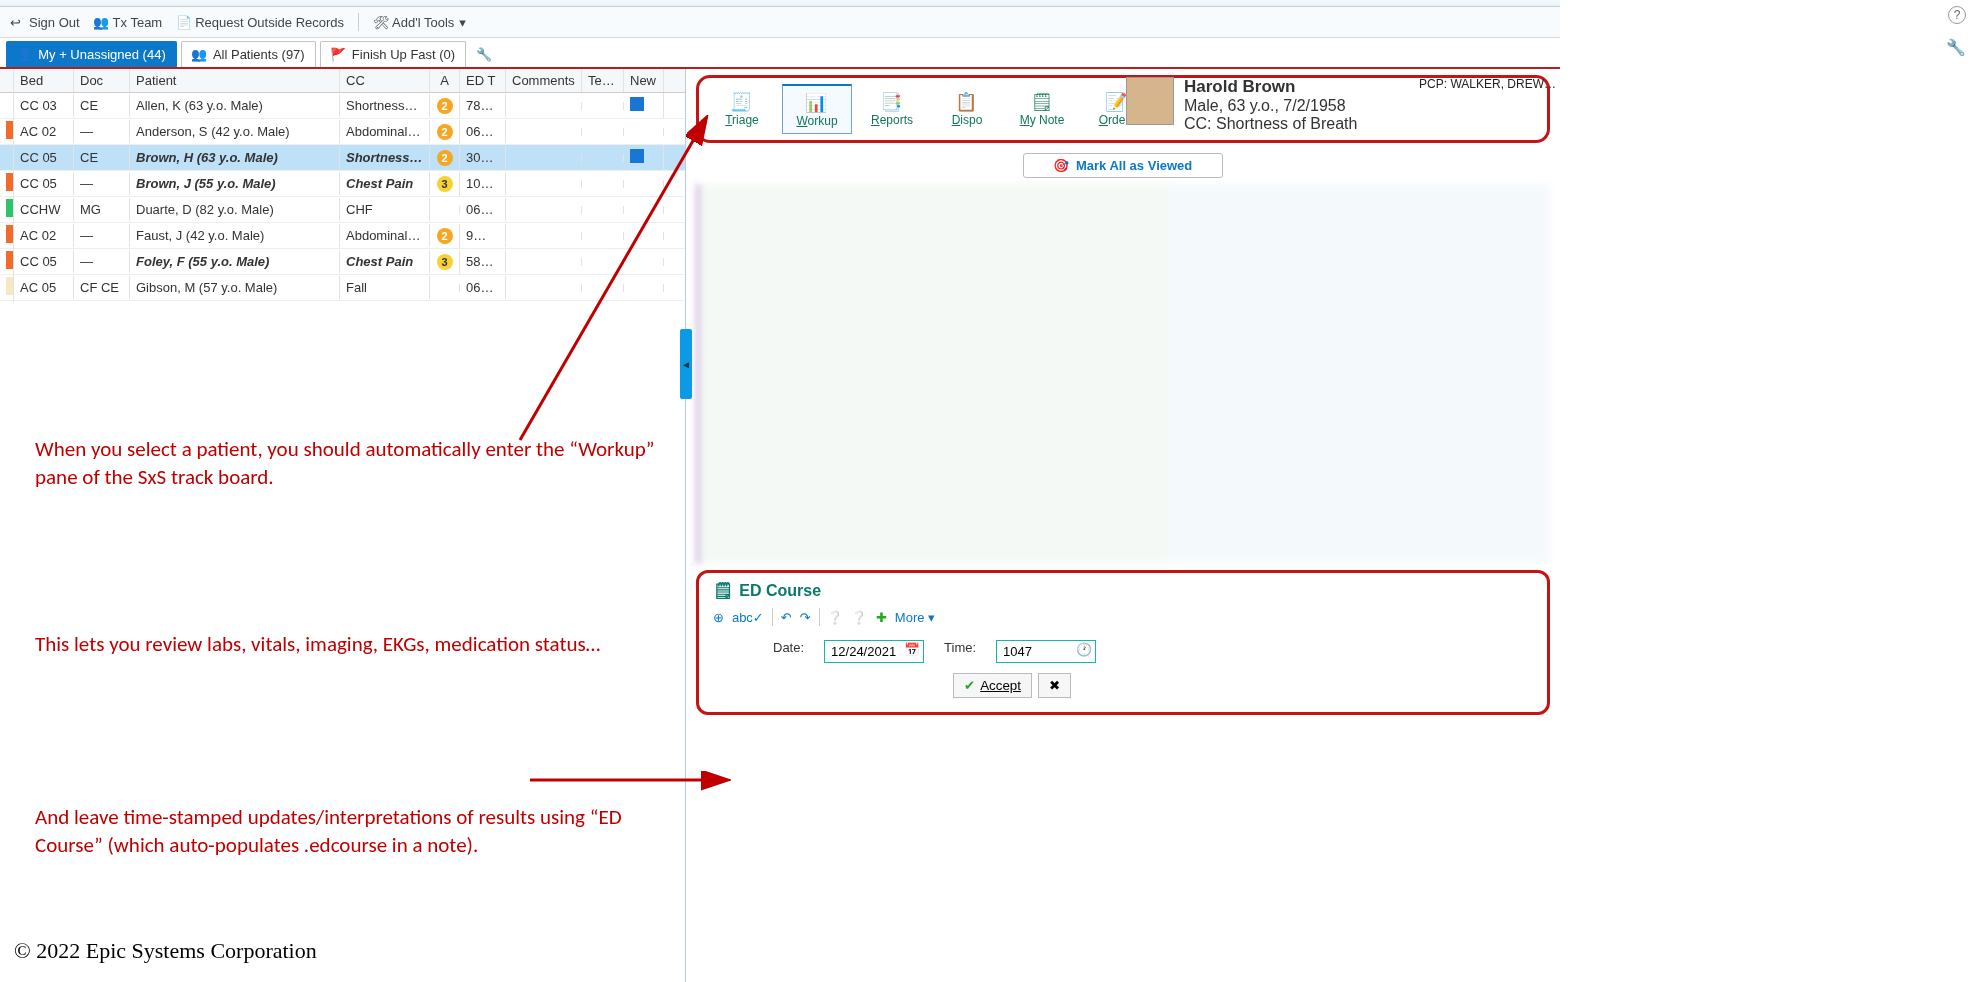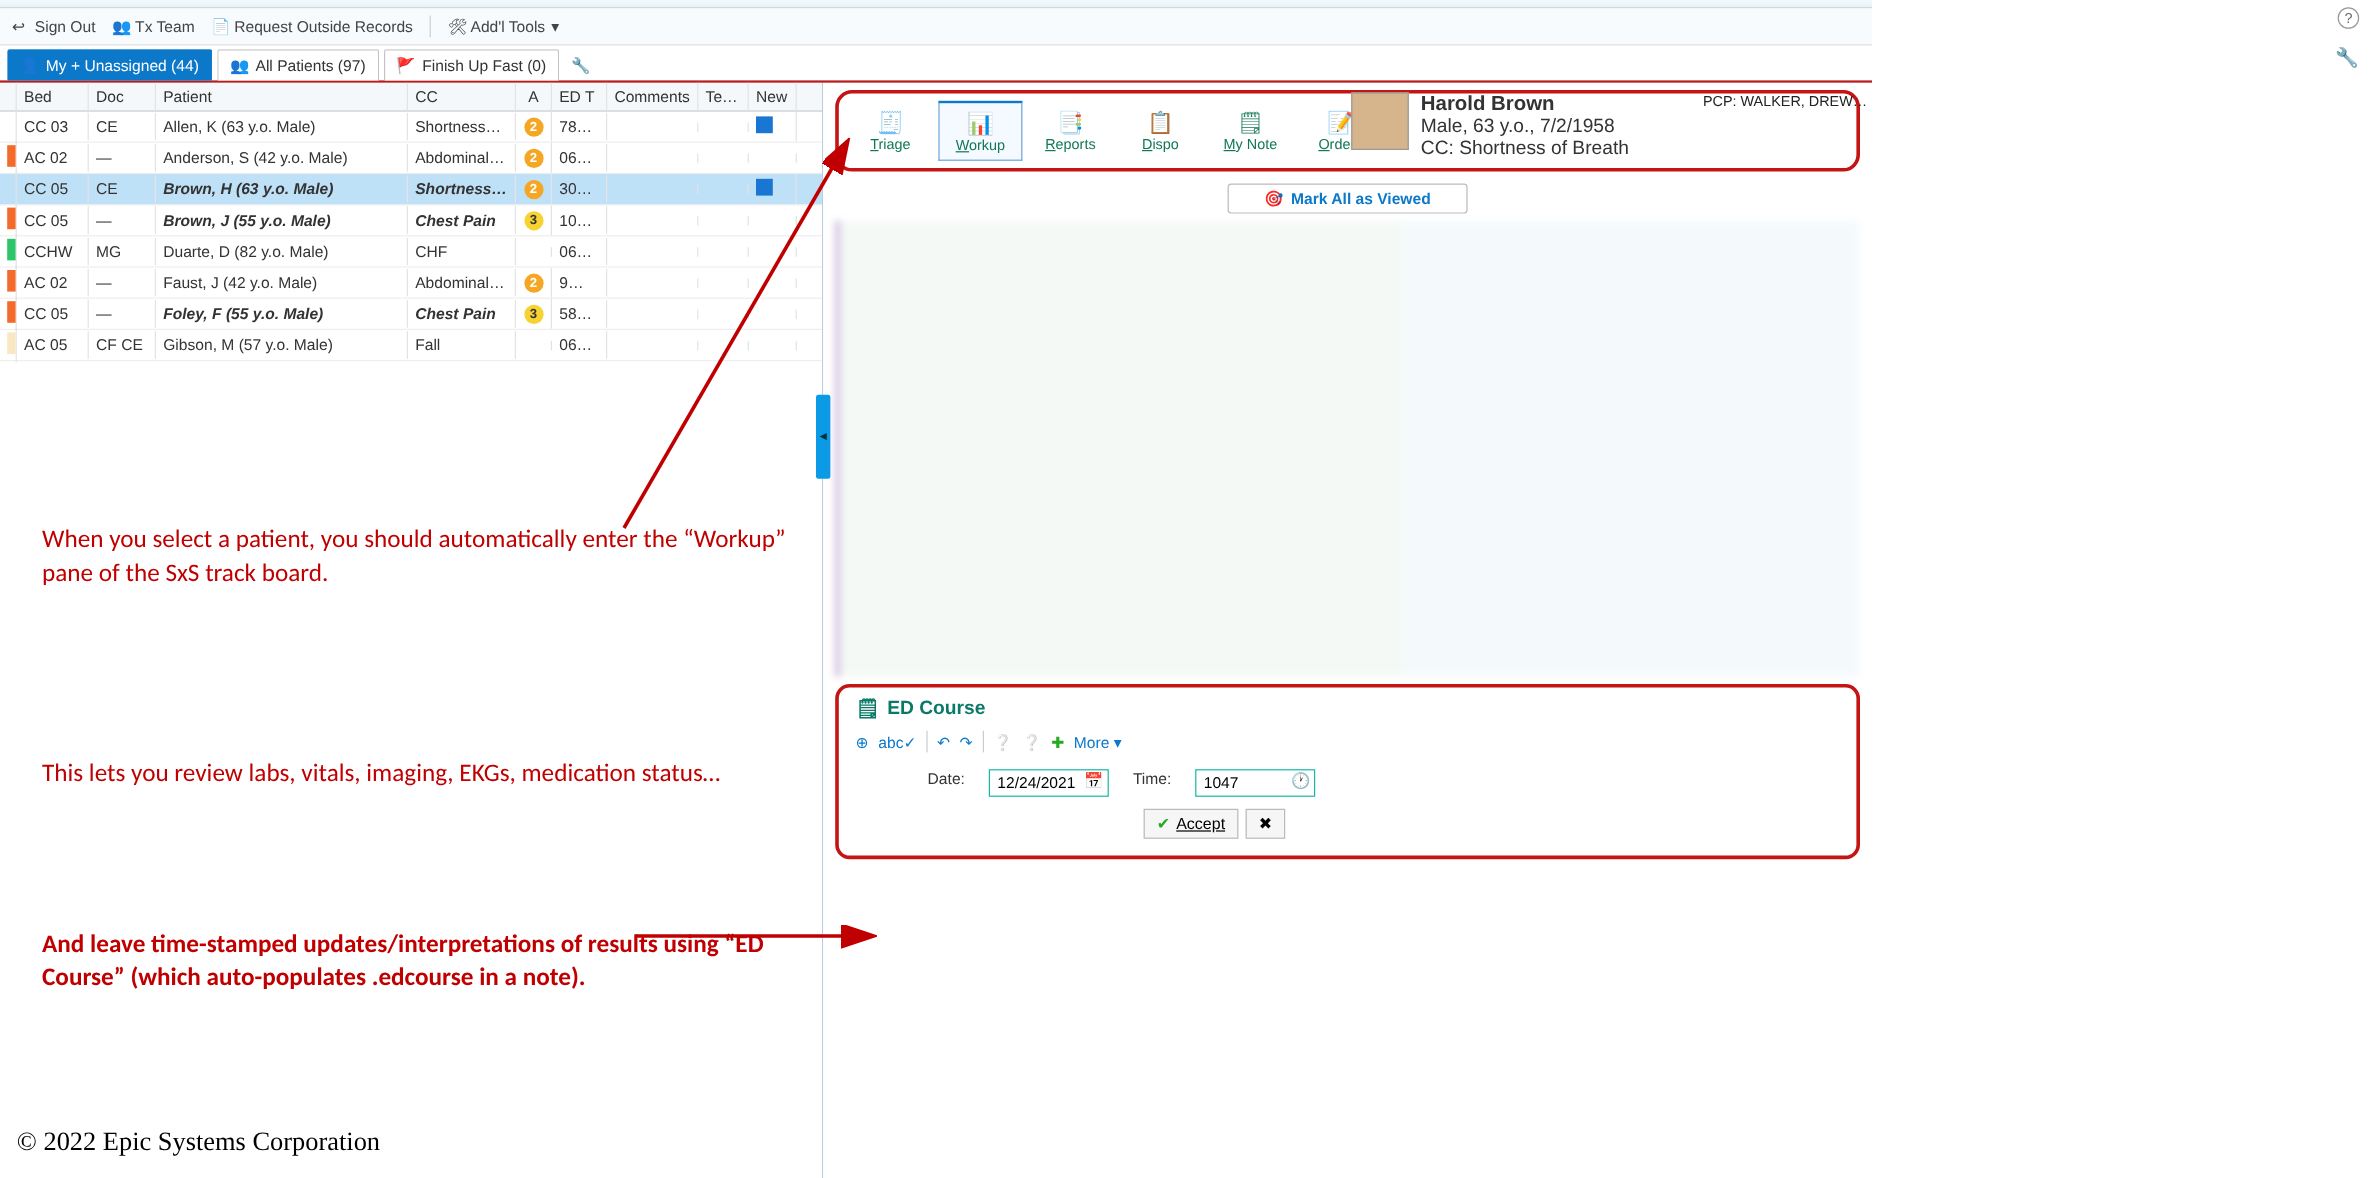--- a/index.html
+++ b/index.html
@@ -40,21 +40,21 @@
 .edc-tools { display:flex; gap:8px; margin:8px 0 4px; align-items:center; color:#0b78c9; font-size:13px;}
 .edc-tools .sep{width:1px;height:18px;background:#ccc;}
 .edc-row { display:flex; gap:14px;}
 .edc-ta { width:350px; height:70px; border:1px solid #ccc; resize:none;}
 .edc-hint { color:#999; font-size:13px; font-weight:bold; padding-top:4px;}
 .edc-dt { display:flex; gap:20px; align-items:flex-start; margin-top:14px; padding-left:60px;}
 .edc-dt input { border:1px solid #14b8a6; padding:3px 6px; width:100px; font-size:13px;}
 .edc-btns { margin-top:10px; display:flex; gap:6px; justify-content:flex-start; padding-left:240px;}
 .edc-btns button{ border:1px solid #bbb; padding:4px 10px; background:#f6f6f6; display:flex; align-items:center; gap:5px;}
 .anno { position:absolute; left:35px; color:#c00000; font-size:21px; font-family:Calibri,Arial,sans-serif; line-height:1.35; width:640px;}
-.anno1{top:435px;} .anno2{top:630px;} .anno3{top:772px;font-weight:bold;}
+.anno1{top:435px;} .anno2{top:630px;} .anno3{top:803px;}
 .copyright{position:absolute;left:14px;top:938px;font-family:"Times New Roman",serif;font-size:22px;color:#000;}
 .arrow{position:absolute;stroke:#c00000;fill:#c00000;}
 .help-icon{position:absolute;right:8px;top:6px;border:1px solid #999;border-radius:50%;width:18px;height:18px;text-align:center;font-size:12px;line-height:16px;color:#666;}
 .wrench{position:absolute;right:8px;top:38px;color:#666;font-size:16px;}
 .splitter{position:absolute;left:-6px;top:260px;width:12px;height:70px;background:#0b9be6;border-radius:2px;display:flex;align-items:center;justify-content:center;color:#033;font-size:10px;}
 .newbox{width:14px;height:14px;background:#1976d2;display:inline-block;}
 .tool-ico{width:14px;height:14px;display:inline-block;}
 </style>
 </head>
 <body>

